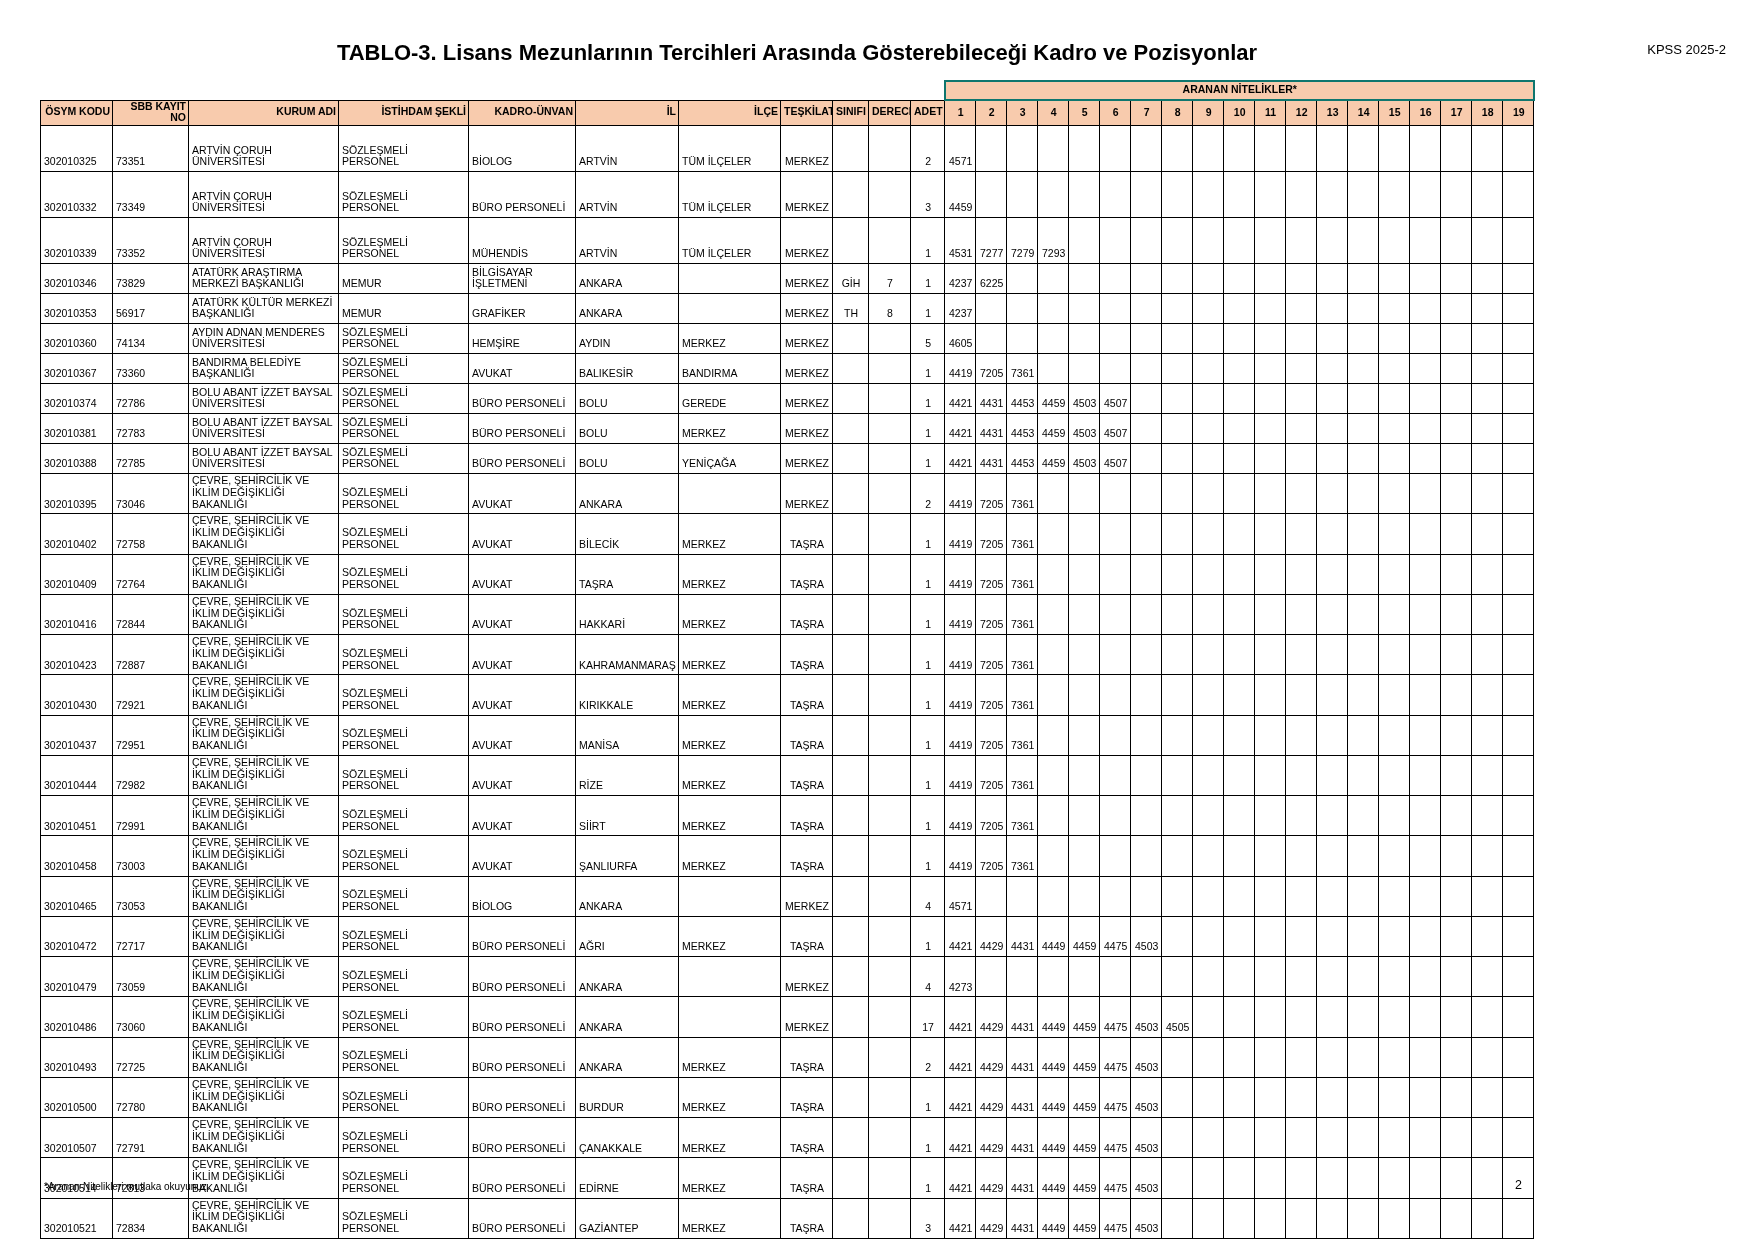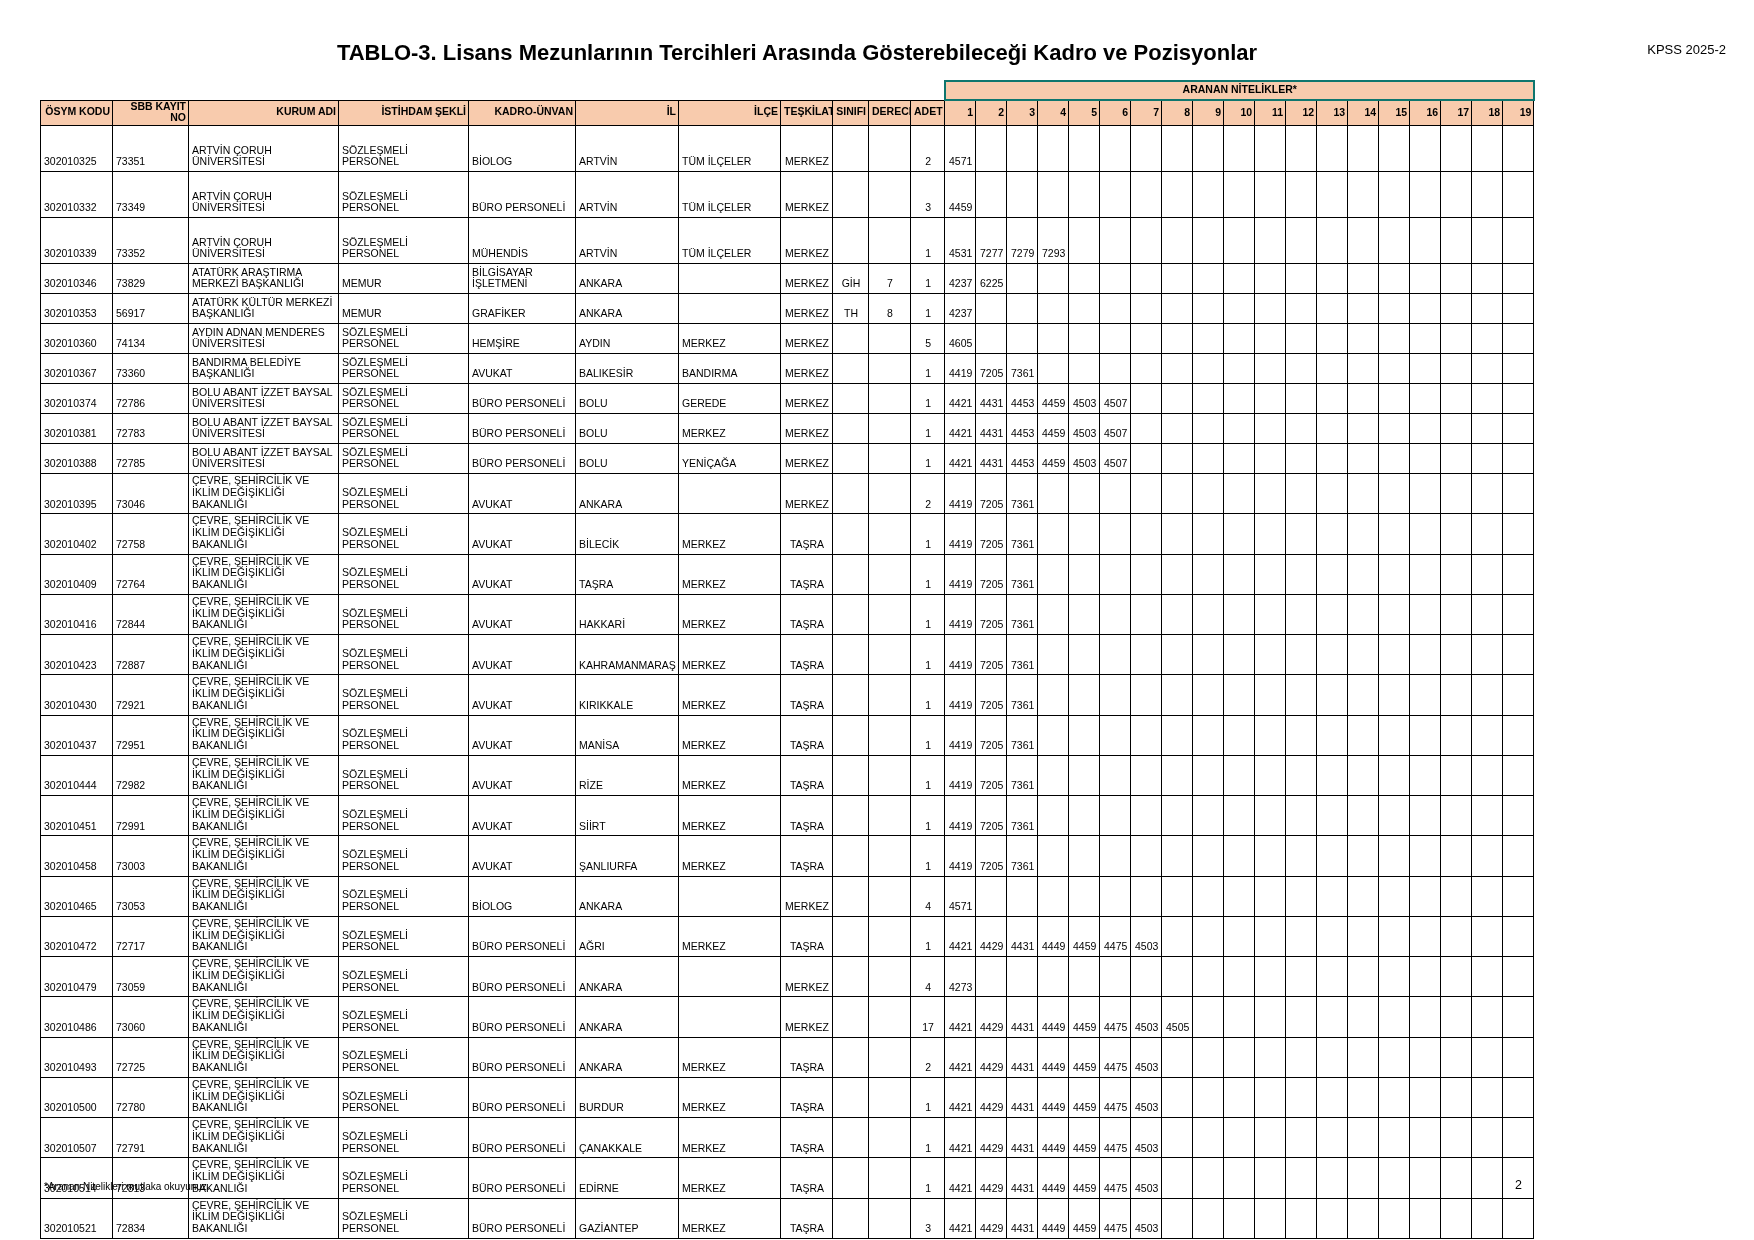--- a/index.html
+++ b/index.html
@@ -38,21 +38,21 @@
     background:#fff;
   }
   thead th{
     background:var(--header-bg,#F8CBAD);
     font-weight:bold;
     text-align:right;
     vertical-align:middle;
     height:16px;
     padding:0 2px 1px 3px;
   }
-  thead th.num{ text-align:right;margin-left:8px; }
+  thead th.num{ text-align:center;margin-left:8px; }
   th.spacer{
     border:none;
     background:#fff;
   }
   th.group-header{
     text-align:center;
     border:2px solid #0f766e;
   }
   td.c{ text-align:center; }
   td.l{ text-align:left; }

